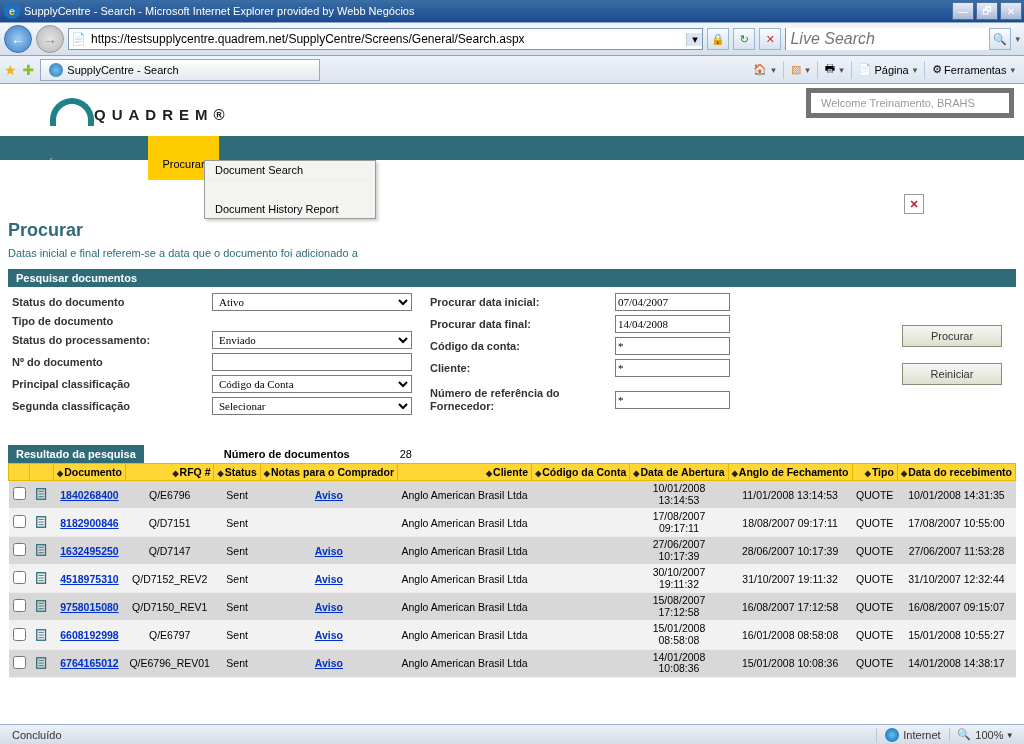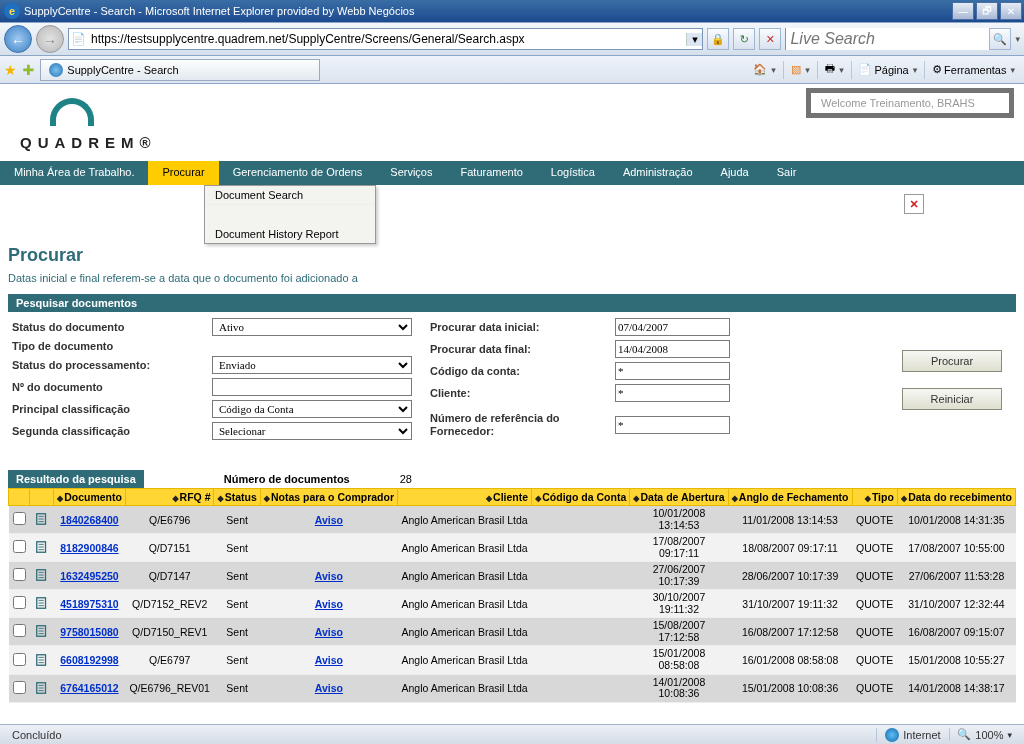--- a/index.html
+++ b/index.html
@@ -34,27 +34,27 @@
   .tab-globe { width:14px; height:14px; border-radius:50%; background: radial-gradient(#7cc0ec,#2472b7); }
   .fav-tools { margin-left:auto; display:flex; align-items:center; gap:2px; }
   .fav-tool { display:flex; align-items:center; padding:1px 4px; border:1px solid transparent; gap:2px; }
   .dd-arrow::after { content:"▾"; font-size:9px; color:#555; margin-left:2px; }
   .sep { width:1px; height:18px; background:#b8c6d8; }
 
   
   .page { background:#fff; height:670px; position:relative; overflow:hidden; }
   .welcome-bar { position:absolute; right:10px; top:4px; color:#999; font-size:11px; border:5px solid #737373; padding:4px 10px; width:208px; text-align:left; }
   .logo-area { padding:14px 0 10px 20px; }
-  .logo { display:flex; flex-direction:column; align-items:flex-start; }
+  .logo { display:flex; flex-direction:row; align-items:flex-start; }
   .logo-ring { width:44px; height:28px; border:6px solid #1e8287; border-bottom:none; border-top-left-radius:44px; border-top-right-radius:44px; margin-left:30px; }
   .logo-text { font-size:15px; letter-spacing:6px; color:#222; margin-top:8px; font-family:Arial; font-weight:600; }
   .img-err { position:absolute; right:100px; top:110px; width:20px; height:20px; border:1px solid #999; display:flex; align-items:center; justify-content:center; color:#c22; font-weight:bold; }
 
   .menubar { background:#2f6c78; color:#fff; height:24px; display:flex; align-items:stretch; position:relative; }
-  .menubar .mitem { padding:5px 14px; white-space:nowrap; cursor:default; }
+  .menubar .mitem { padding:22px 14px; white-space:nowrap; cursor:default; }
   .menubar .mitem.active { background:#ffcc00; color:#000; }
   .submenu { position:absolute; top:24px; left:204px; background:#f3f3f0; border:1px solid #999; width:172px; box-shadow:2px 2px 3px rgba(0,0,0,0.2); z-index:10; }
   .submenu .sitem { padding:3px 10px; color:#000; border-bottom:1px solid #eee; }
   .submenu .sitem:last-child { border-bottom:none;margin-top:20px; }
 
   .content { padding:10px 8px 0 8px; }
   h1.page-title { color:#2f6c78; font-size:18px; font-weight:bold; margin:50px 0 6px 0; }
   .subtitle { color:#2f6c78; font-size:11px; margin-bottom:10px; }
 
   .panel-header { background:#2f6c78; color:#fff; padding:3px 8px; font-weight:bold; font-size:11px; }

